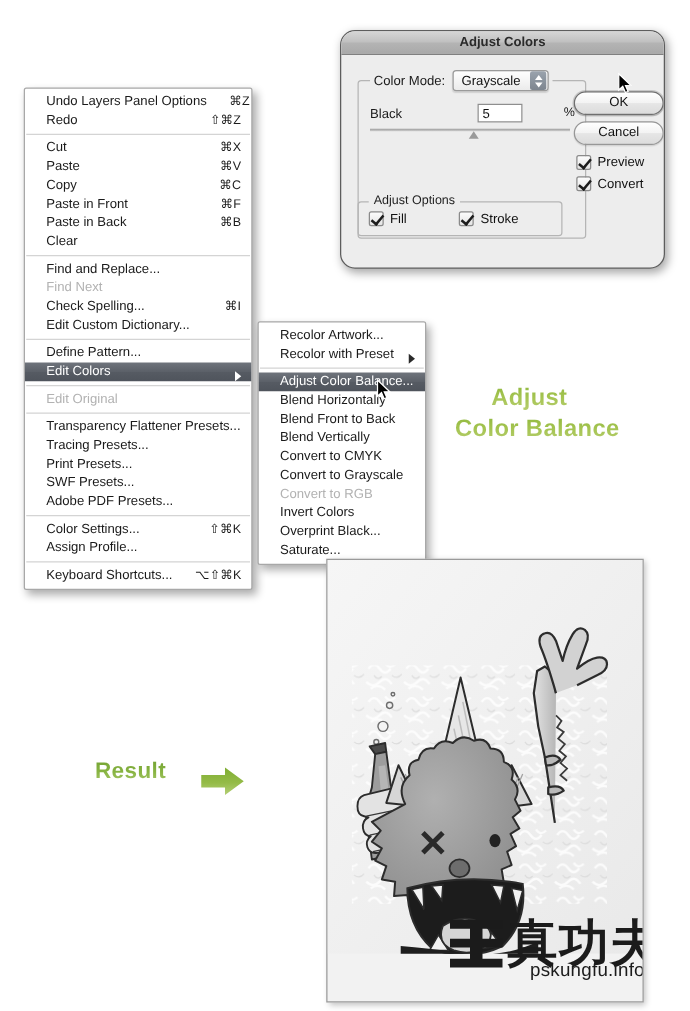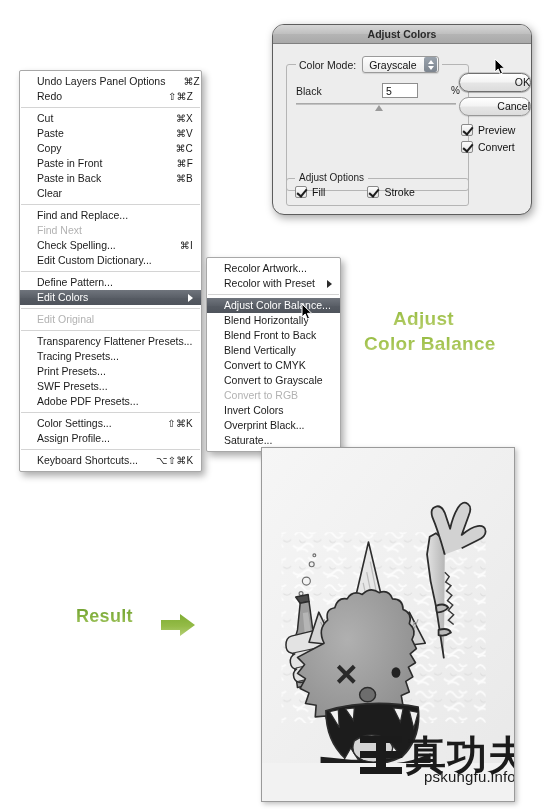--- a/index.html
+++ b/index.html
@@ -19,21 +19,21 @@
     background: #ffffff;
     border: 1px solid #a8a8a8;
     border-radius: 2px;
     box-shadow: 3px 4px 7px rgba(0,0,0,0.32);
     font-size: 10.5px;
     color: #1a1a1a;
     padding: 3px 0;
   }
   .menu-item {
     display: flex;
-    align-items: center;
+    align-items: flex-end;
     height: 15px;
     padding: 0 8px 0 17px;
     white-space: nowrap;
     line-height: 15px;
   }
   .menu-item .label { flex: 1 1 auto; }
   .menu-item .shortcut {
     margin-left: 18px;
     color: #1a1a1a;
     font-size: 10px;
@@ -161,21 +161,21 @@
     background: linear-gradient(to bottom,#9c9c9c,#cfcfcf);
   }
   .slider-thumb {
     position: absolute; left: 88px; top: 40px;
     width: 0; height: 0;
     border-left: 4px solid transparent;
     border-right: 4px solid transparent;
     border-bottom: 6px solid #9a9a9a;
   }
 
-  #adjust-options-group { left: 13px; top: 134px; width: 183px; height: 28px; }
+  #adjust-options-group { left: 13px; top: 117px; width: 164px; height: 28px; }
   .opt-row { position:absolute; left:8px; top:7px; display:flex; gap:42px; }
 
   .chk {
     display: inline-flex; align-items: center;
     font-size: 10.5px; color: #111;
   }
   .chk .box {
     position: relative;
     width: 12px; height: 12px;
     margin-right: 5px;
@@ -194,21 +194,21 @@
   }
 
   .btn {
     position: absolute;
     width: 72px; height: 19px;
     border: 1px solid #979797;
     border-radius: 10px;
     background: linear-gradient(to bottom,#ffffff 0%,#f3f3f3 48%,#e6e6e6 52%,#dcdcdc 100%);
     font-size: 10.5px;
     color: #111;
-    text-align: right;
+    text-align: center;
     line-height: 17px;
     box-shadow: 0 1px 1px rgba(0,0,0,0.12);
   }
   #ok-button { left: 186px; top: 29px; border-color:#6f6f6f; box-shadow: 0 0 0 1px rgba(130,130,130,.35), 0 1px 1px rgba(0,0,0,.15); }
   #cancel-button { left: 186px; top: 53px; }
   #preview-check { position:absolute; left: 188px; top: 80px; }
   #convert-check { position:absolute; left: 188px; top: 97px; }
 
   
   .cursor { position: absolute; width: 12px; height: 18px; pointer-events:none; }

